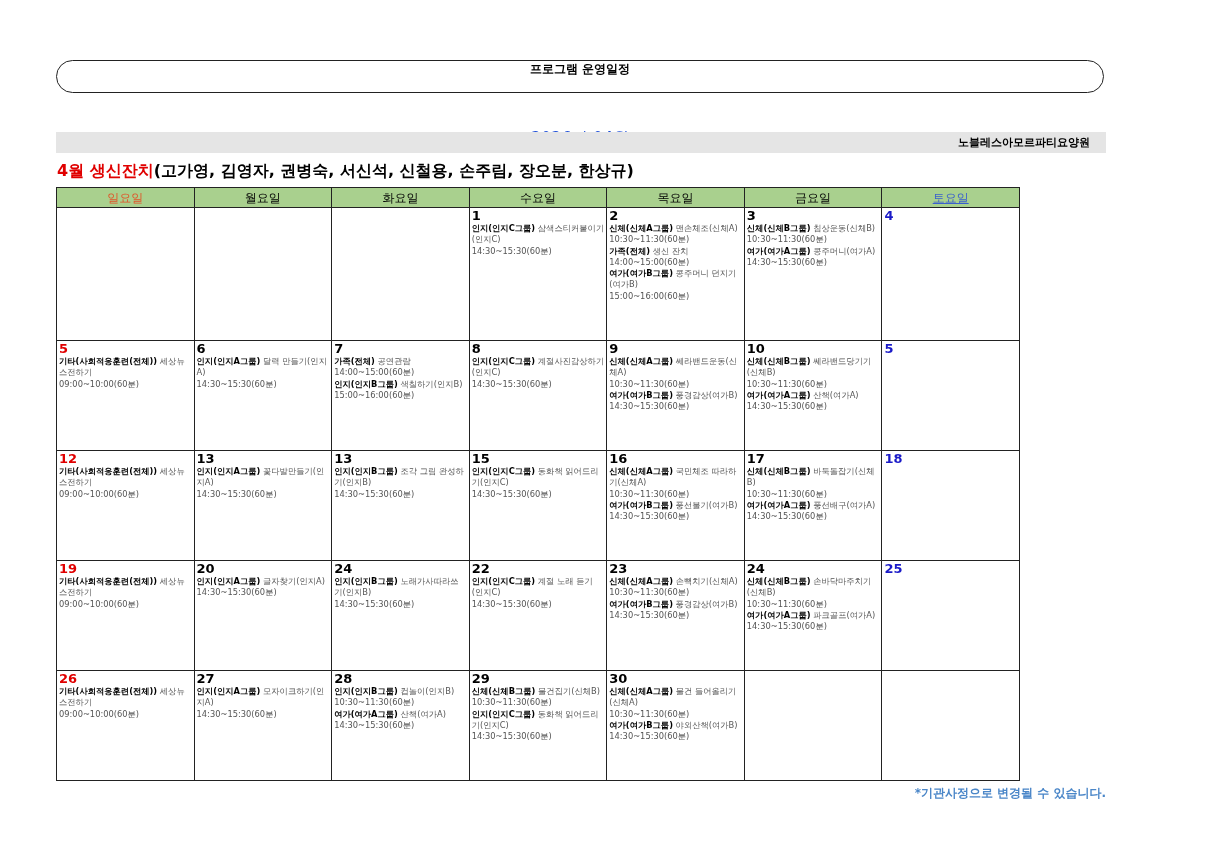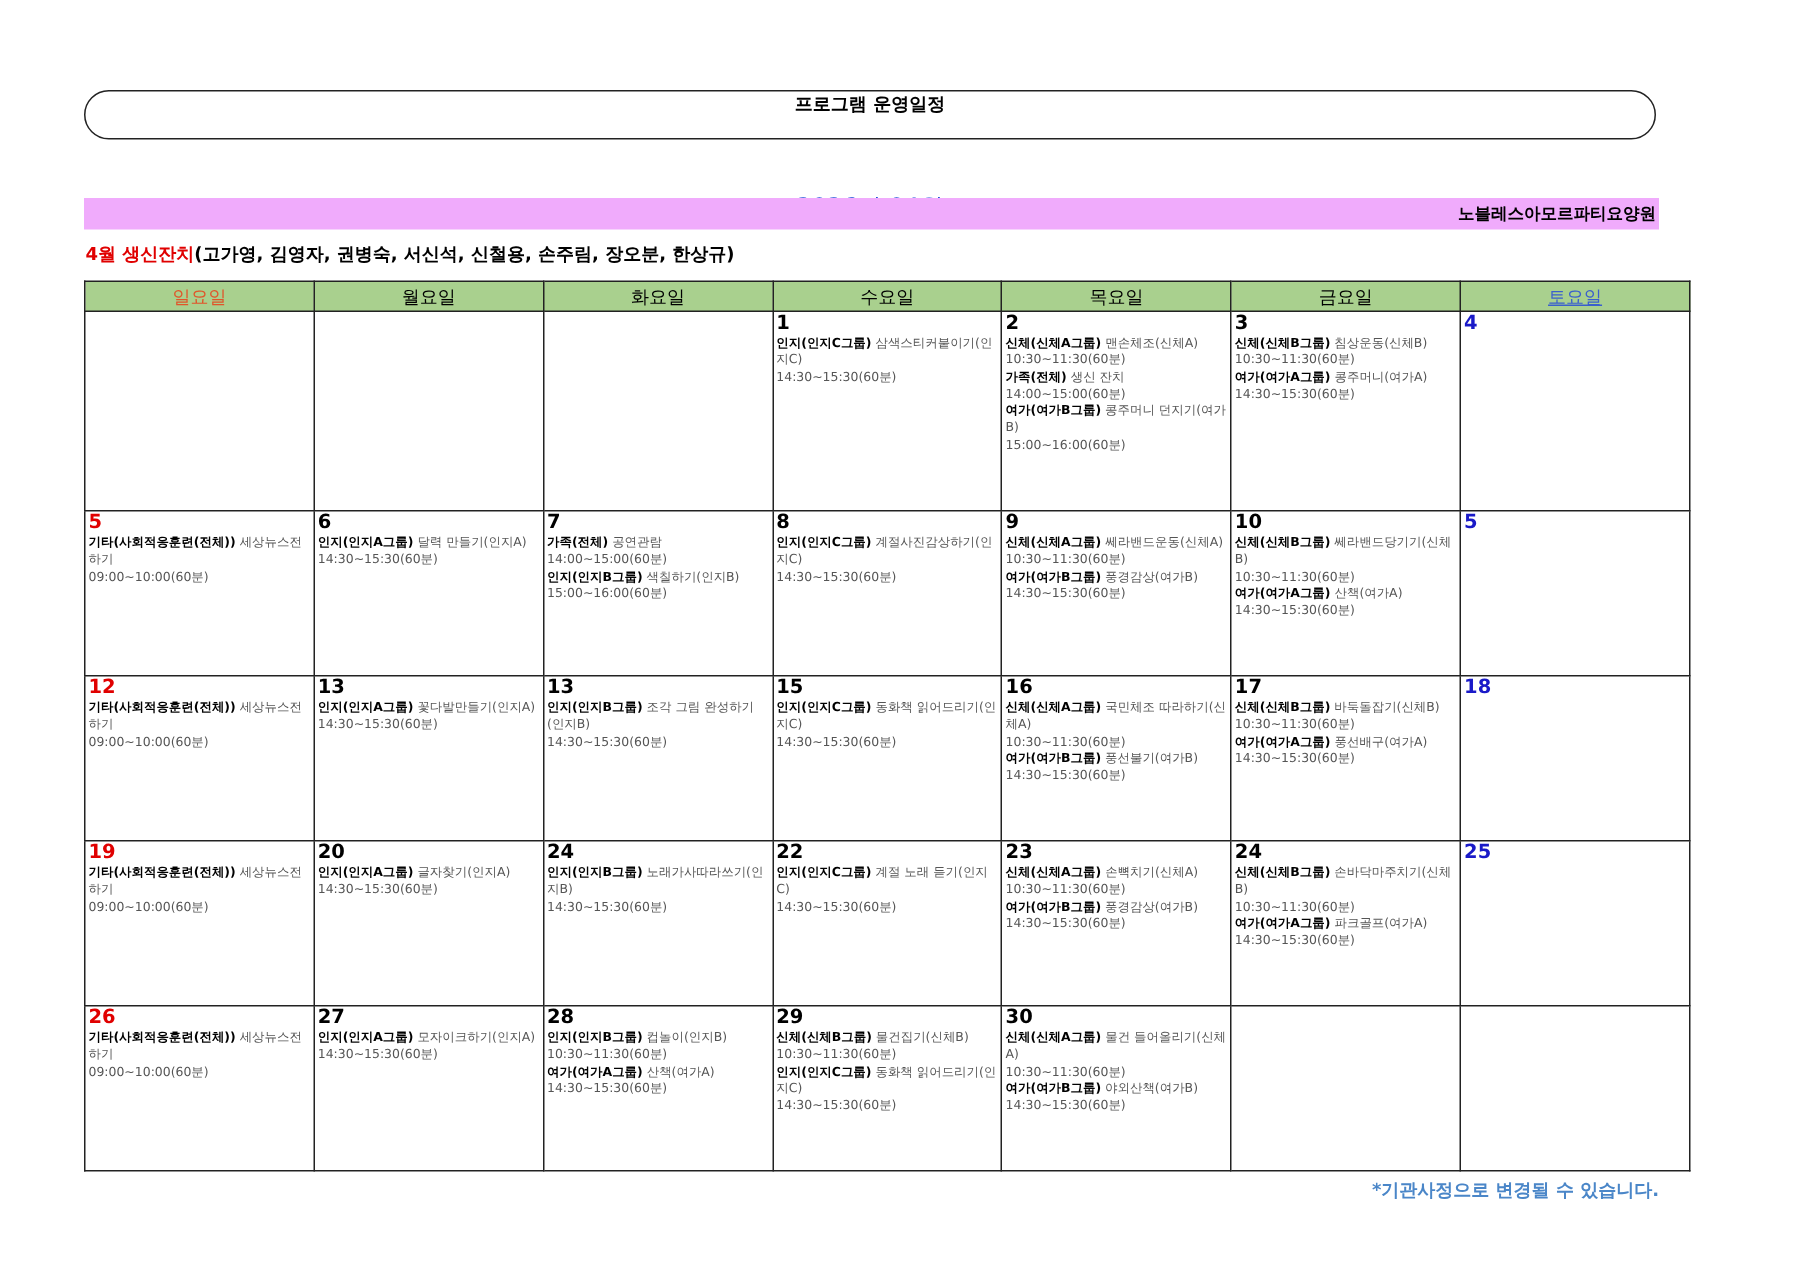--- a/index.html
+++ b/index.html
@@ -13,29 +13,29 @@
     border: 1.5px solid #222; border-radius: 17px;
     display: flex; justify-content: center;
     font-size: 12px; font-weight: bold;
   }
   .month-title {
     position: absolute; left: 56px; top: 104px; width: 1048px; text-align: center;
     font-size: 16px; color: #1d4ed8; margin-top: 24px;
   }
   .org-bar {
     position: absolute; left: 56px; top: 132px; width: 1050px; height: 21px;
-    background: #f0abfc; text-align: right; padding-right: 2px;
+    background: #e5e5e5; text-align: right; padding-right: 16px;
     font-size: 11px; font-weight: bold; line-height: 21px;
   }
   .birthday {
-    position: absolute; left: 57px; top: 161px; font-size: 12px; font-weight: bold;
+    position: absolute; left: 57px; top: 161px; font-size: 16px; font-weight: bold;
   }
   .birthday .bd-label { color: #e00000; }
   table.cal {
-    position: absolute; left: 56px; top: 187px; width: 1071px;
+    position: absolute; left: 56px; top: 187px; width: 964px;
     border-collapse: collapse; table-layout: fixed;
   }
   table.cal th {
     background: #a9d08e; font-weight: normal; font-size: 12px; height: 20px;
     border: 1px solid #222; line-height: 18px;
   }
   table.cal td {
     border: 1px solid #222; vertical-align: top; padding: 1px 2px;
     font-size: 8.3px; line-height: 11.3px; color: #555;
   }

